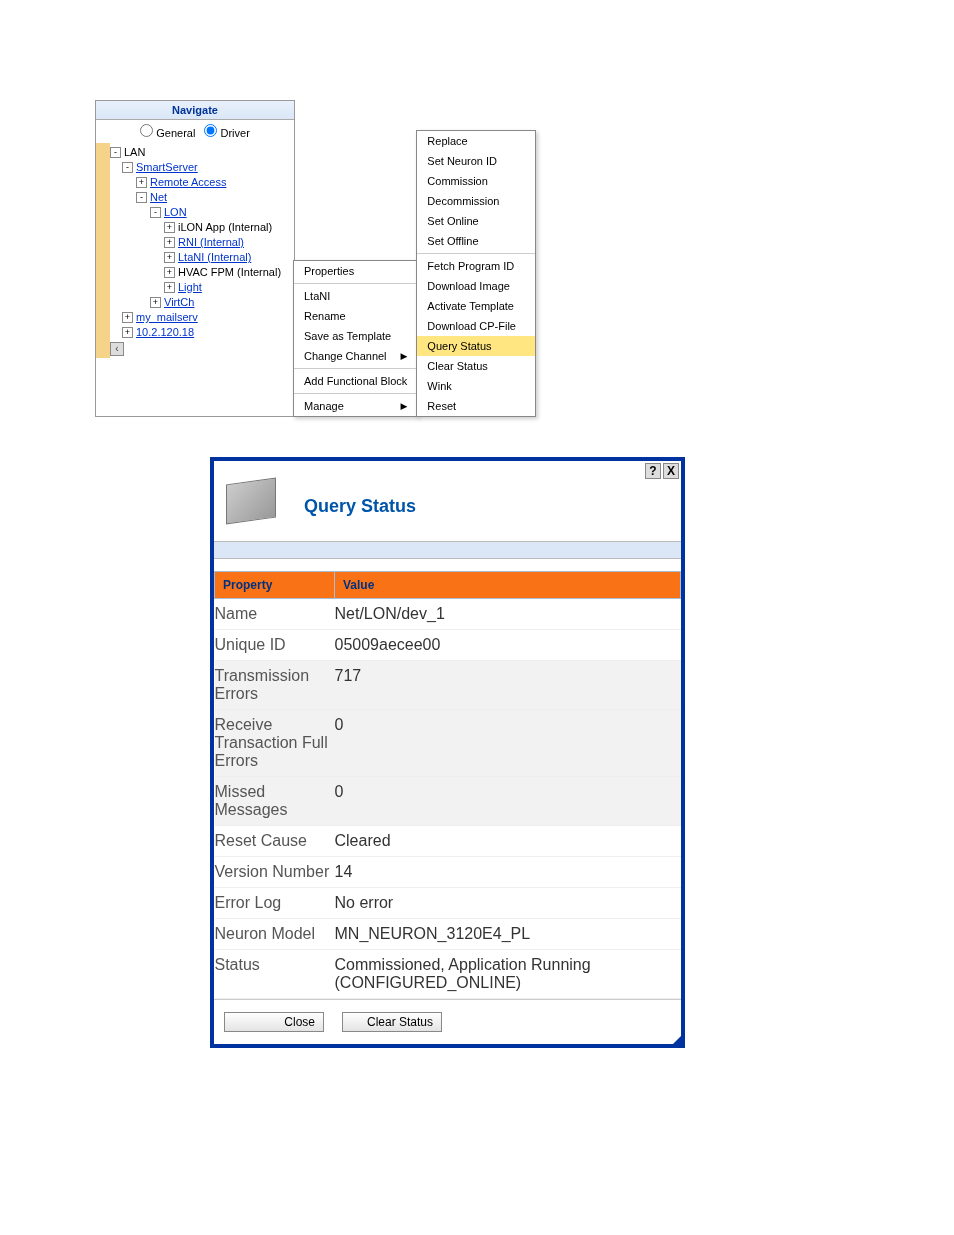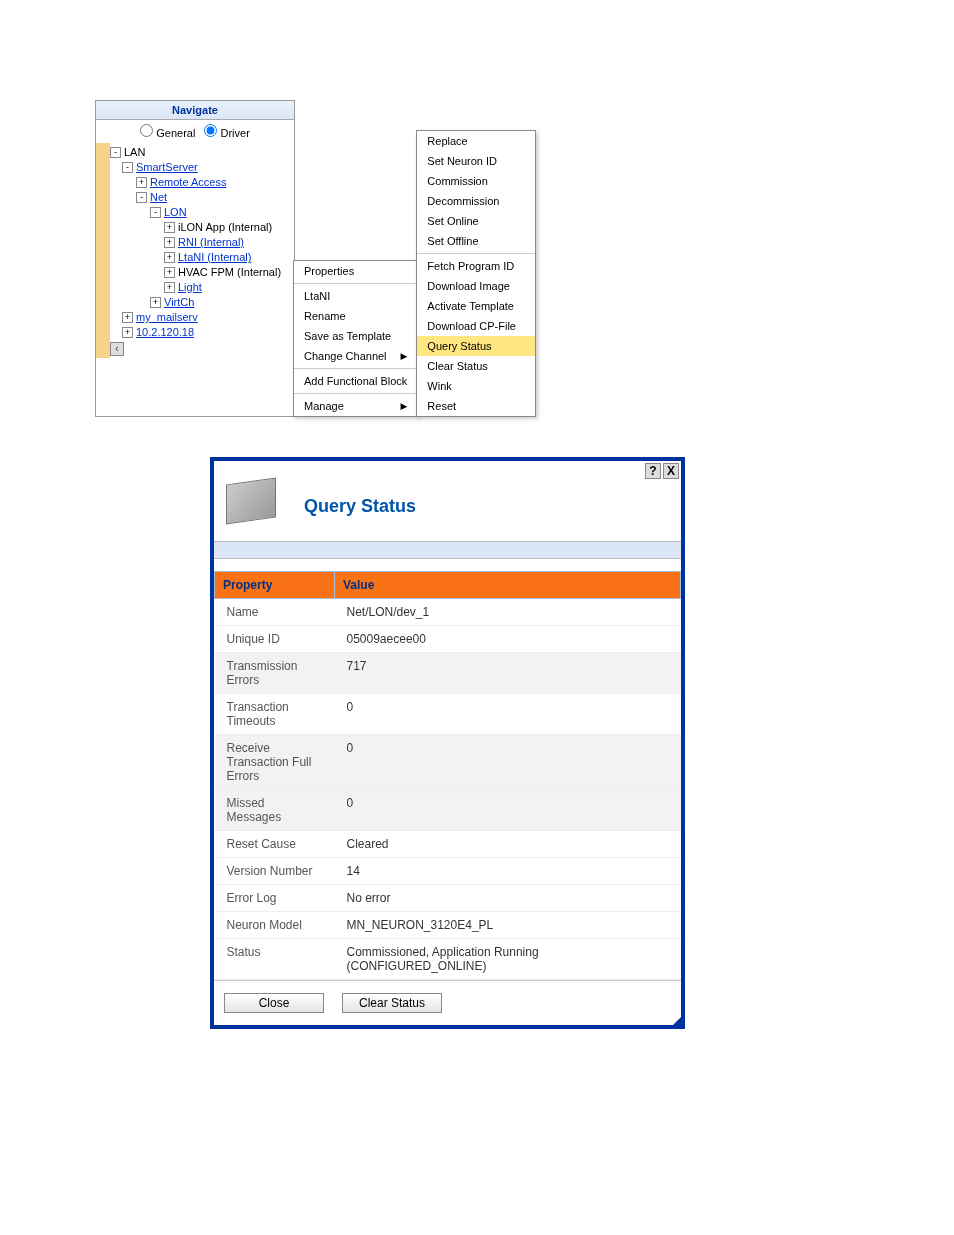--- a/index.html
+++ b/index.html
@@ -36,25 +36,25 @@
 
 .dialog { width: 475px; border: 4px solid #0033a0; background: #fff; margin-left: 190px; margin-top: 40px; position: relative; }
 .dlg-header { position: relative; height: 80px; background: #fff; }
 .dlg-close { position: absolute; top: 2px; right: 2px; display: flex; gap: 2px; }
 .dlg-close .btn { width: 16px; height: 16px; background: #ddd; border: 1px solid #888; text-align: center; font-weight: bold; font-size: 12px; line-height: 14px; cursor: pointer; }
 .dlg-device-icon { position: absolute; left: 12px; top: 20px; width: 50px; height: 40px; background: linear-gradient(135deg,#ccc,#999); border: 1px solid #777; transform: skewY(-8deg); }
 .dlg-title { position: absolute; left: 90px; top: 35px; font-size: 18px; font-weight: bold; color: #0055aa; }
 .dlg-band { height: 18px; background: #dbe7f7; border-top: 1px solid #bbb; border-bottom: 1px solid #bbb; }
 .status-table { width: 100%; border-collapse: collapse; margin-top: 12px; }
 .status-table th { background: #f97316; color: #003080; font-weight: bold; text-align: left; padding: 6px 8px; border: 1px solid #a8bed8; font-size: 12px; }
-.status-table td { padding: 6px 12px; border-bottom: 1px solid #eee; font-size: 12px; vertical-align: top; color: #333; margin-left: 45px; }
+.status-table td { padding: 6px 0; border-bottom: 1px solid #eee; font-size: 16px; vertical-align: top; color: #333; margin-left: 45px; }
 .status-table td.prop { width: 120px; color: #555; }
 .status-table tr.alt td { background: #f2f2f2; }
 .dlg-buttons { padding: 12px 10px; border-top: 1px solid #ccc; display: flex; gap: 18px; }
-.dlg-buttons button { padding: 2px 8px; font-size: 12px; border: 1px solid #888; background: linear-gradient(#fff,#e4e4e4); cursor: pointer; min-width: 100px; }
+.dlg-buttons button { padding: 2px 8px; font-size: 12px; border: 1px solid #888; background: linear-gradient(#fff,#e4e4e4); cursor: pointer; min-width: 100px; text-align: right; }
 .corner { position: absolute; right: -4px; bottom: -4px; width: 0; height: 0; border-left: 16px solid transparent; border-bottom: 16px solid #0033a0; }
 </style>
 </head>
 <body>
 
 <div class="nav-panel">
   <div class="nav-box">
     <div class="nav-header">Navigate</div>
     <div class="nav-radios">
       <label><input type="radio" name="mode" style=""> <span>General</span></label>
@@ -219,24 +219,20 @@
           <td>Net/LON/dev_1</td>
         </tr>
         <tr>
           <td class="prop">Unique ID</td>
           <td>05009aecee00</td>
         </tr>
         <tr class="alt">
           <td class="prop">Transmission Errors</td>
           <td>717</td>
         </tr>
-        <tr>
-          <td class="prop">Transaction Timeouts</td>
-          <td>0</td>
-        </tr>
         <tr class="alt">
           <td class="prop">Receive Transaction Full Errors</td>
           <td>0</td>
         </tr>
         <tr class="alt">
           <td class="prop">Missed Messages</td>
           <td>0</td>
         </tr>
         <tr>
           <td class="prop">Reset Cause</td>

